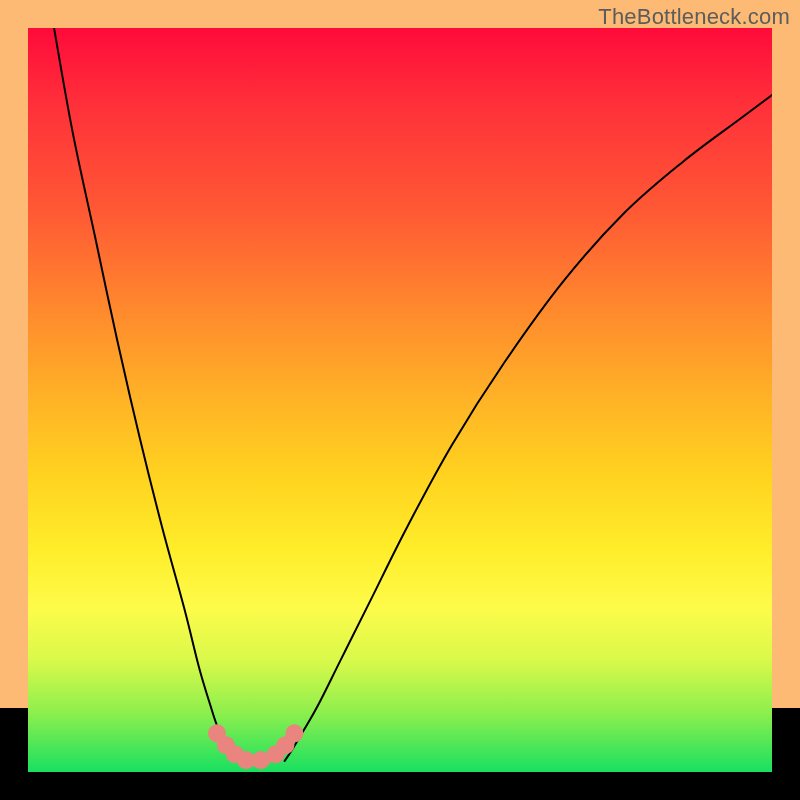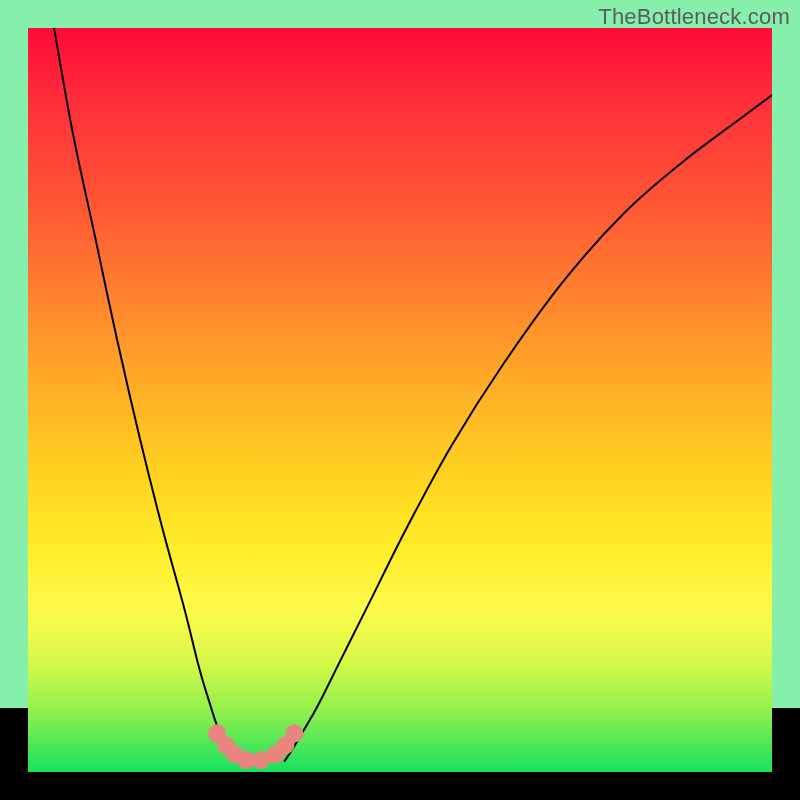--- a/index.html
+++ b/index.html
@@ -10,21 +10,21 @@
     overflow: hidden;
     background: #000;
     font-family: Arial, Helvetica, sans-serif;
   }
   .frame {
     position: absolute;
     top: 0;
     left: 0;
     width: 800px;
     height: 708px;
-    background: #86efac;
+    background: #fdba74;
   }
   .plot {
     position: absolute;
     top: 28px;
     left: 28px;
     width: 744px;
     height: 744px;
     
     background: linear-gradient(
       to bottom,

